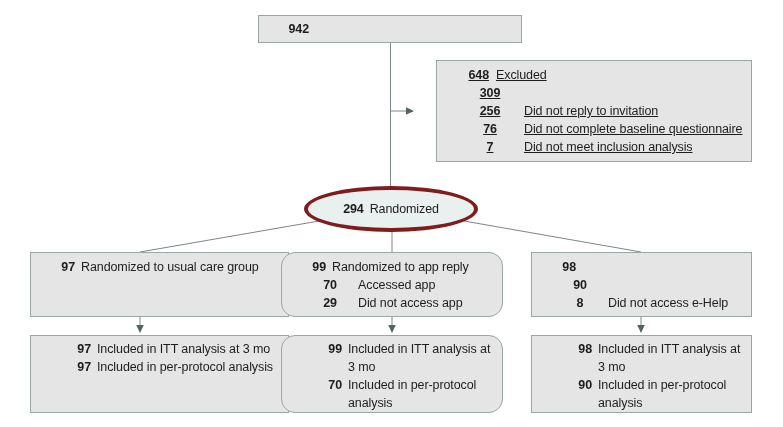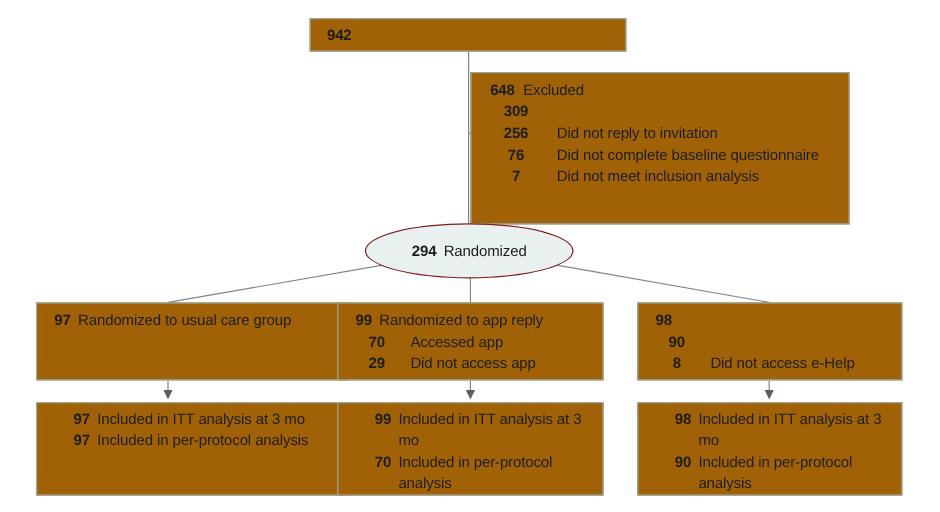--- a/index.html
+++ b/index.html
@@ -20,69 +20,69 @@
   }
   #connectors {
     position: absolute;
     left: 0; top: 0;
     width: 783px; height: 427px;
     z-index: 0;
   }
   .box {
     position: absolute;
     z-index: 1;
-    background: #a16207;
+    background: #e5e5e5;
     border: 1px solid #9aa7a7;
     box-sizing: border-box;
-    padding: 5px 8px 0 10px;
+    padding: 5px 8px 0 26px;
     line-height: 18px;
   }
   .row { display: flex; align-items: flex-start; }
   .num {
     flex: none;
     font-weight: bold;
     text-align: right;
     width: 26px;
     margin-right: 7px;
     white-space: nowrap;
   }
   .txt { flex: 1 1 auto; }
   .indent1 .num { width: 54px; text-align: center; }
 
   
   .invited { left: 258px; top: 15px; width: 264px; height: 28px; padding-top: 4px; }
   .invited .num { width: 24px; margin-right: 6px; }
 
   
-  .excluded { left: 392px; top: 60px; width: 316px; height: 127px; }
+  .excluded { left: 436px; top: 60px; width: 316px; height: 102px; text-decoration: underline; }
 
   
   .ellipse {
     position: absolute;
     z-index: 1;
     left: 304px; top: 186px;
     width: 174px; height: 46px;
     background: #e9f1f0;
-    border: 1px solid #7f1d1d;
+    border: 4px solid #7f1d1d;
     border-radius: 50%;
     box-sizing: border-box;
     display: flex;
     align-items: center;
     justify-content: center;
     gap: 6px;
     font-size: 12.5px;
   }
   .ellipse .e-num { font-weight: bold; }
 
   
   .group-box { top: 252px; height: 65px; }
   .group-box .num { width: 18px; margin-right: 6px; }
   .group-box .indent1 .num { width: 44px; }
   .g1 { left: 30px;  width: 259px; }
-  .g2 { left: 281px; width: 222px; }
+  .g2 { left: 281px; width: 222px; border-radius: 14px; }
   .g3 { left: 531px; width: 221px; }
 
   
   .analysis-box { top: 335px; height: 78px; padding-top: 4px; }
   .analysis-box .num { width: 34px; margin-right: 6px; }
 </style>
 </head>
 <body>
 
 <div id="canvas">

